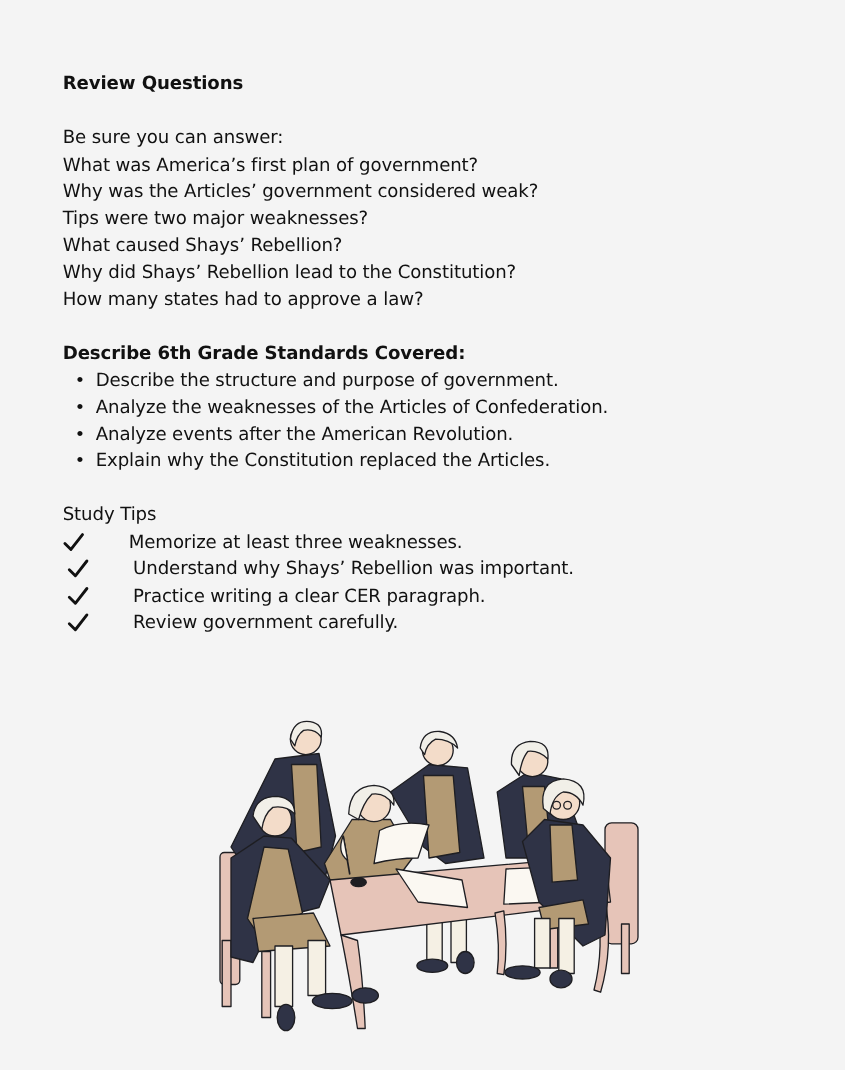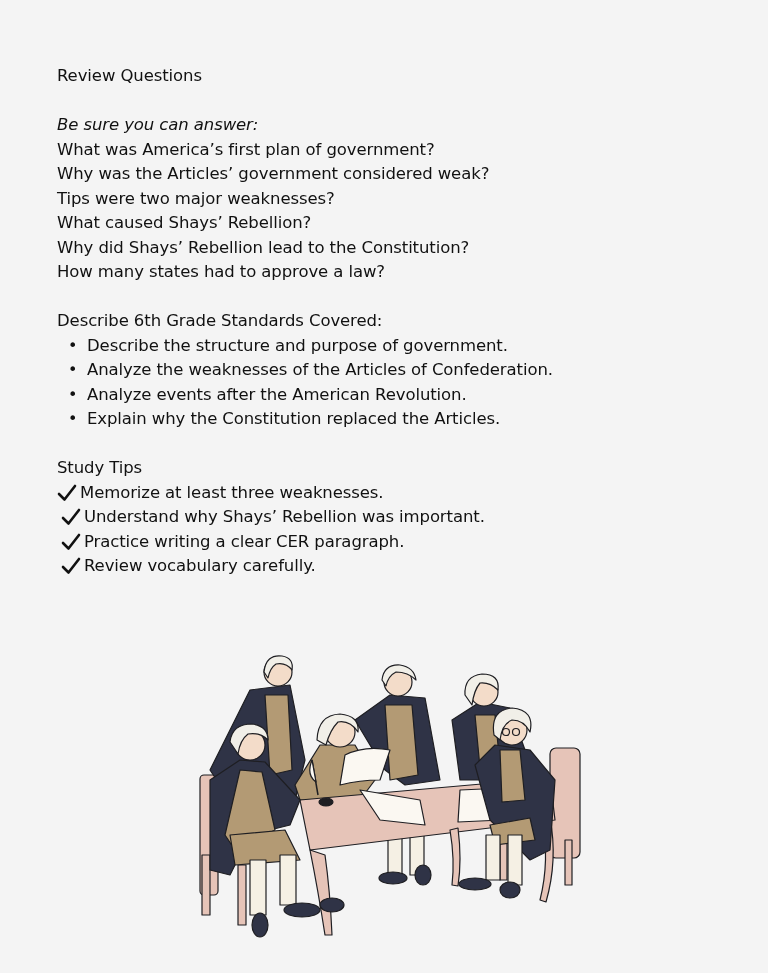--- a/index.html
+++ b/index.html
@@ -21,41 +21,42 @@
       top: 64px;
       width: 680px;
     }
     .line {
       font-size: 16.5px;
       line-height: 24.5px;
       height: 24.5px;
       white-space: nowrap;
       letter-spacing: -0.1px;
     }
-    .bold { font-weight: normal; }
-    .italic { font-style: italic; }
+    .bold { font-weight: bold; }
+    .italic { }
     .gap { height: 24.5px; }
     ul.standards {
       list-style: none;
       margin: 0;
       padding: 0;
     }
     ul.standards li {
       position: relative;
       padding-left: 30px;
     }
     ul.standards li .bullet {
       position: absolute;
       left: 11px;
       top: 0;
       font-size: 16px;
     }
     .tip {
       display: flex;
       align-items: center;
+      gap: 37px;
     }
     .tip .check {
       display: inline-block;
       width: 20px;
       height: 20px;
       margin-right: 3px;
     }
     .tip.indent { padding-left: 4px; }
     .illustration {
       position: absolute;
@@ -118,21 +119,21 @@
   <div class="line tip indent">
     <svg class="check" viewBox="0 0 20 20">
         <path d="M2 11 L7.5 16.5 L18 3" fill="none" stroke="#111" stroke-width="2.6" stroke-linecap="round" stroke-linejoin="round"></path>
       </svg>
     <span>Practice writing a clear CER paragraph.</span>
   </div>
   <div class="line tip indent">
     <svg class="check" viewBox="0 0 20 20">
         <path d="M2 11 L7.5 16.5 L18 3" fill="none" stroke="#111" stroke-width="2.6" stroke-linecap="round" stroke-linejoin="round"></path>
       </svg>
-    <span>Review vocabulary carefully.</span>
+    <span>Review government carefully.</span>
   </div>
 </div>
 
 <svg class="illustration" viewBox="0 0 400 290" xmlns="http://www.w3.org/2000/svg">
   <g stroke="#1e1e22" stroke-width="1.2" stroke-linejoin="round">
 
     <g fill="#e6c4b8">
       <rect x="10" y="125" width="18" height="120" rx="4"></rect>
       <rect x="12" y="205" width="8" height="60"></rect>
       <rect x="48" y="215" width="8" height="60"></rect>

